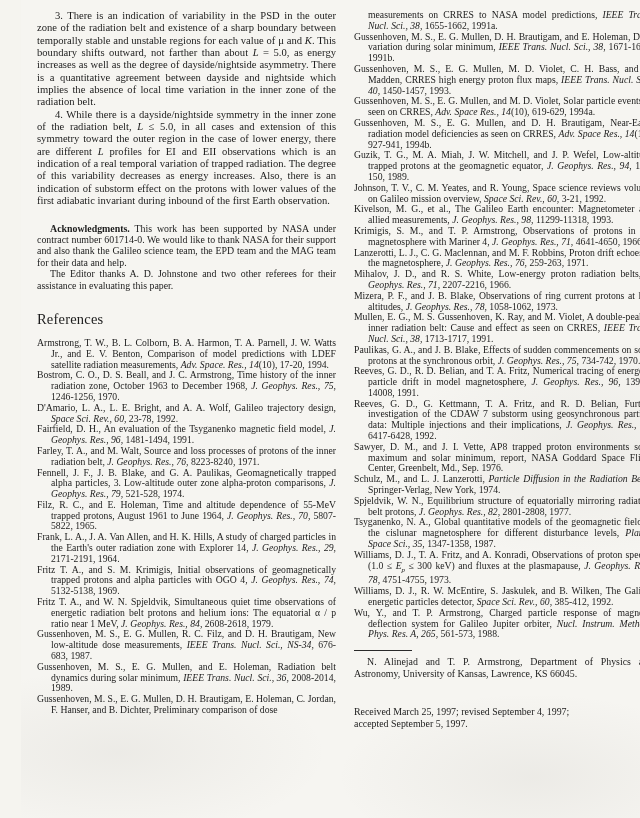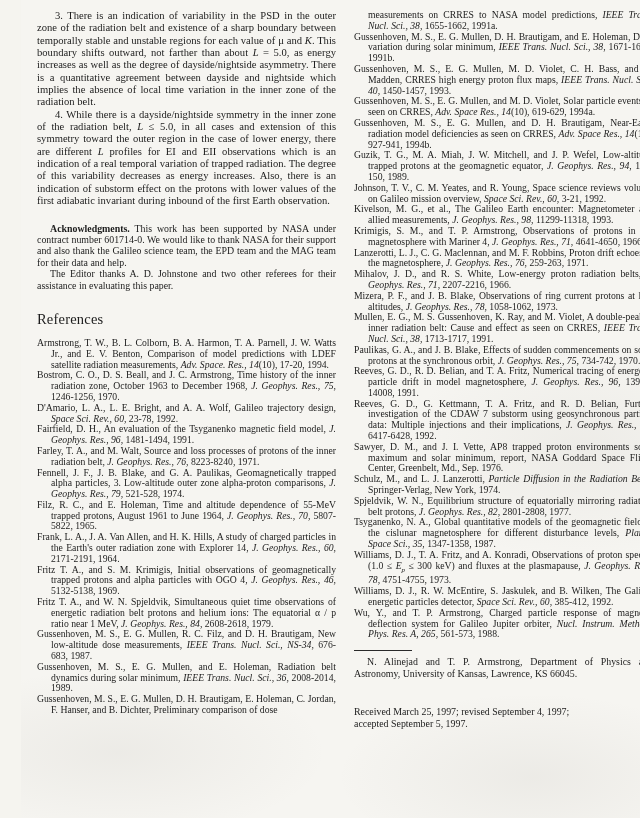--- a/index.html
+++ b/index.html
@@ -82,22 +82,22 @@
         </div>
       <h2 class="refs-heading">References</h2>
       <div id="refs-left">
           <p class="ref">Armstrong, T. W., B. L. Colborn, B. A. Harmon, T. A. Parnell, J. W. Watts Jr., and E. V. Benton, Comparison of model predictions with LDEF satellite radiation measurements, <span class="it">Adv. Space. Res., 14</span>(10), 17-20, 1994.</p>
           <p class="ref">Bostrom, C. O., D. S. Beall, and J. C. Armstrong, Time history of the inner radiation zone, October 1963 to December 1968, <span class="it">J. Geophys. Res., 75</span>, 1246-1256, 1970.</p>
           <p class="ref">D'Amario, L. A., L. E. Bright, and A. A. Wolf, Galileo trajectory design, <span class="it">Space Sci. Rev., 60</span>, 23-78, 1992.</p>
           <p class="ref">Fairfield, D. H., An evaluation of the Tsyganenko magnetic field model, <span class="it">J. Geophys. Res., 96</span>, 1481-1494, 1991.</p>
           <p class="ref">Farley, T. A., and M. Walt, Source and loss processes of protons of the inner radiation belt, <span class="it">J. Geophys. Res., 76</span>, 8223-8240, 1971.</p>
           <p class="ref">Fennell, J. F., J. B. Blake, and G. A. Paulikas, Geomagnetically trapped alpha particles, 3. Low-altitude outer zone alpha-proton comparisons, <span class="it">J. Geophys. Res., 79</span>, 521-528, 1974.</p>
           <p class="ref">Filz, R. C., and E. Holeman, Time and altitude dependence of 55-MeV trapped protons, August 1961 to June 1964, <span class="it">J. Geophys. Res., 70</span>, 5807-5822, 1965.</p>
-          <p class="ref">Frank, L. A., J. A. Van Allen, and H. K. Hills, A study of charged particles in the Earth's outer radiation zone with Explorer 14, <span class="it">J. Geophys. Res., 60</span>, 2171-2191, 1964.</p>
-          <p class="ref">Fritz T. A., and S. M. Krimigis, Initial observations of geomagnetically trapped protons and alpha particles with OGO 4, <span class="it">J. Geophys. Res., 46</span>, 5132-5138, 1969.</p>
+          <p class="ref">Frank, L. A., J. A. Van Allen, and H. K. Hills, A study of charged particles in the Earth's outer radiation zone with Explorer 14, <span class="it">J. Geophys. Res., 29</span>, 2171-2191, 1964.</p>
+          <p class="ref">Fritz T. A., and S. M. Krimigis, Initial observations of geomagnetically trapped protons and alpha particles with OGO 4, <span class="it">J. Geophys. Res., 74</span>, 5132-5138, 1969.</p>
           <p class="ref">Fritz T. A., and W. N. Spjeldvik, Simultaneous quiet time observations of energetic radiation belt protons and helium ions:  The equatorial α / p ratio near 1 MeV, <span class="it">J. Geophys. Res., 84</span>, 2608-2618, 1979.</p>
           <p class="ref">Gussenhoven, M. S., E. G. Mullen, R. C. Filz, and D. H. Brautigam, New low-altitude dose measurements, <span class="it">IEEE Trans. Nucl. Sci., NS-34</span>, 676-683, 1987.</p>
           <p class="ref">Gussenhoven, M. S., E. G. Mullen, and E. Holeman, Radiation belt dynamics during solar minimum, <span class="it">IEEE Trans. Nucl. Sci., 36</span>, 2008-2014, 1989.</p>
           <p class="ref">Gussenhoven, M. S., E. G. Mullen, D. H. Brautigam, E. Holeman, C. Jordan, F. Hanser, and B. Dichter, Preliminary comparison of dose</p>
         </div>
     </div>
 
     <div class="col" id="right-col">
       <div id="refs-right">
           <p class="ref cont">measurements on CRRES to NASA model predictions, <span class="it">IEEE Trans. Nucl. Sci., 38</span>, 1655-1662, 1991a.</p>

